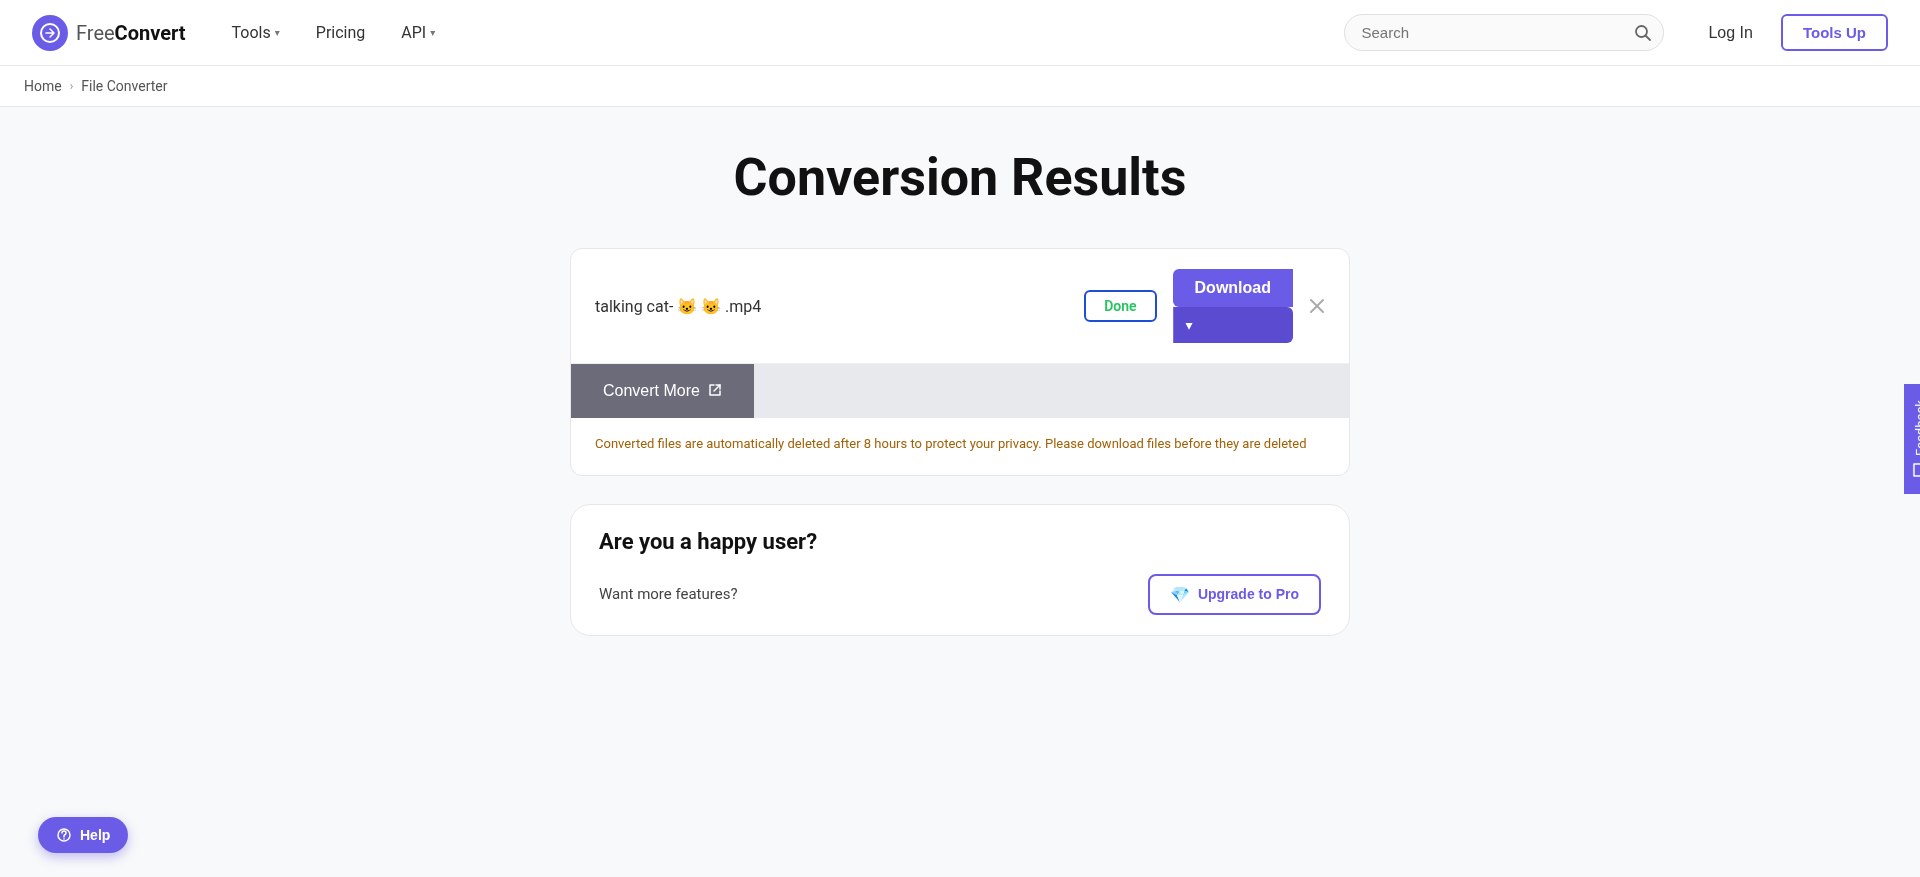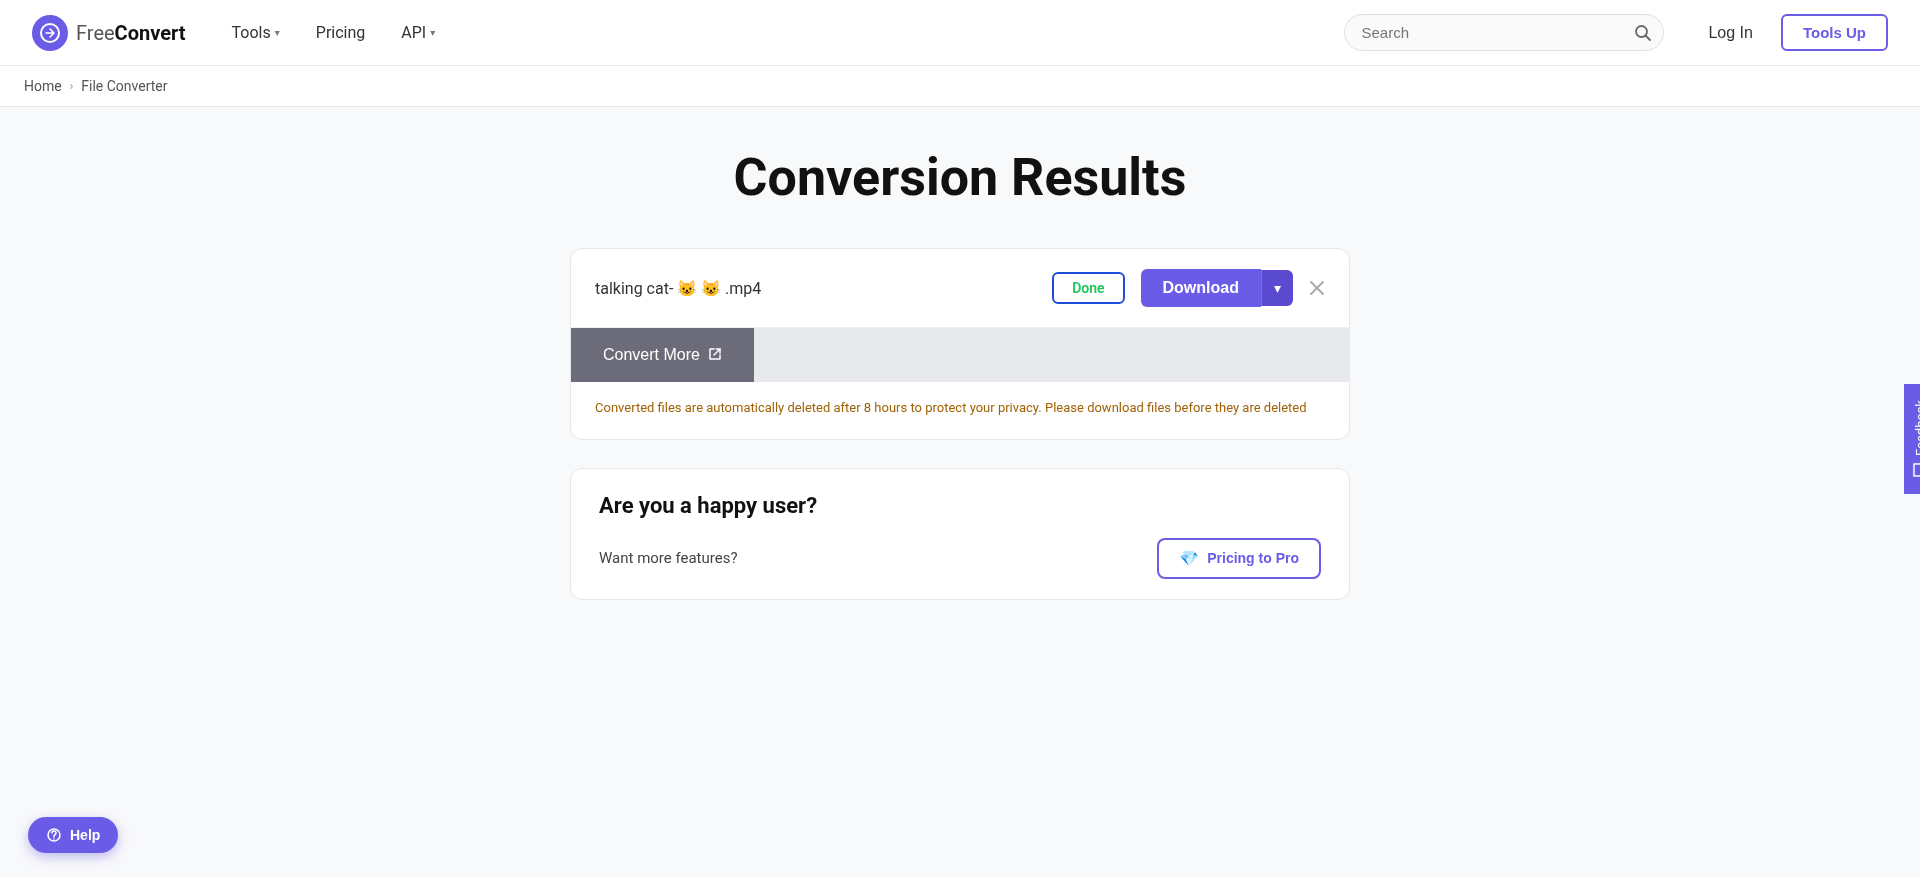--- a/index.html
+++ b/index.html
@@ -200,21 +200,21 @@
       background: none;
       border: none;
       cursor: pointer;
       color: #999;
       font-size: 18px;
       display: flex;
       align-items: center;
     }
     .download-group {
       display: flex;
-      align-items: center;
+      flex-direction: column;
     }
 
     
     .convert-more-area {
       background: #e8e9ed;
       padding: 0;
     }
     .btn-convert-more {
       display: inline-flex;
       align-items: flex-end;
@@ -234,21 +234,21 @@
     .notice-text {
       padding: 16px 24px 20px;
       font-size: 13px;
       color: #a16207;
       line-height: 1.6;
     }
 
     
     .happy-card {
       background: #fff;
-      border-radius: 12px;
+      border-radius: 20px;
       border: 1px solid #e5e7eb;
       max-width: 780px;
       margin: 16px auto;
       overflow: hidden;
     }
     .happy-card-header {
       padding: 24px 28px 0;
       font-size: 22px;
       font-weight: 700;
       color: #111;
@@ -293,21 +293,21 @@
       cursor: pointer;
       display: flex;
       align-items: center;
       gap: 6px;
     }
 
     
     .help-btn {
       position: fixed;
       bottom: 24px;
-      left: 28px;
+      left: 38px;
       background: #6b5ce7;
       color: #fff;
       border: none;
       border-radius: 24px;
       padding: 10px 18px;
       font-size: 14px;
       font-weight: 600;
       cursor: pointer;
       display: flex;
       align-items: center;
@@ -403,21 +403,21 @@
 
     <p class="notice-text">Converted files are automatically deleted after 8 hours to protect your privacy. Please download files before they are deleted</p>
   </div>
 
   <div class="happy-card">
     <div class="happy-card-header">Are you a happy user?</div>
     <div class="happy-card-body">
       <span class="want-features">Want more features?</span>
       <button class="btn-upgrade">
         <span class="diamond-icon">💎</span>
-        <span>Pricing to Pro</span>
+        <span>Upgrade to Pro</span>
       </button>
     </div>
   </div>
 </div>
 
 <div class="feedback-btn">
   <svg width="16" height="16" viewBox="0 0 16 16" fill="none">
     <path d="M2 2h12v9H9l-3 3v-3H2V2z" stroke="white" stroke-width="1.5" fill="none" stroke-linejoin="round"></path>
   </svg>
   <span>Feedback</span>

